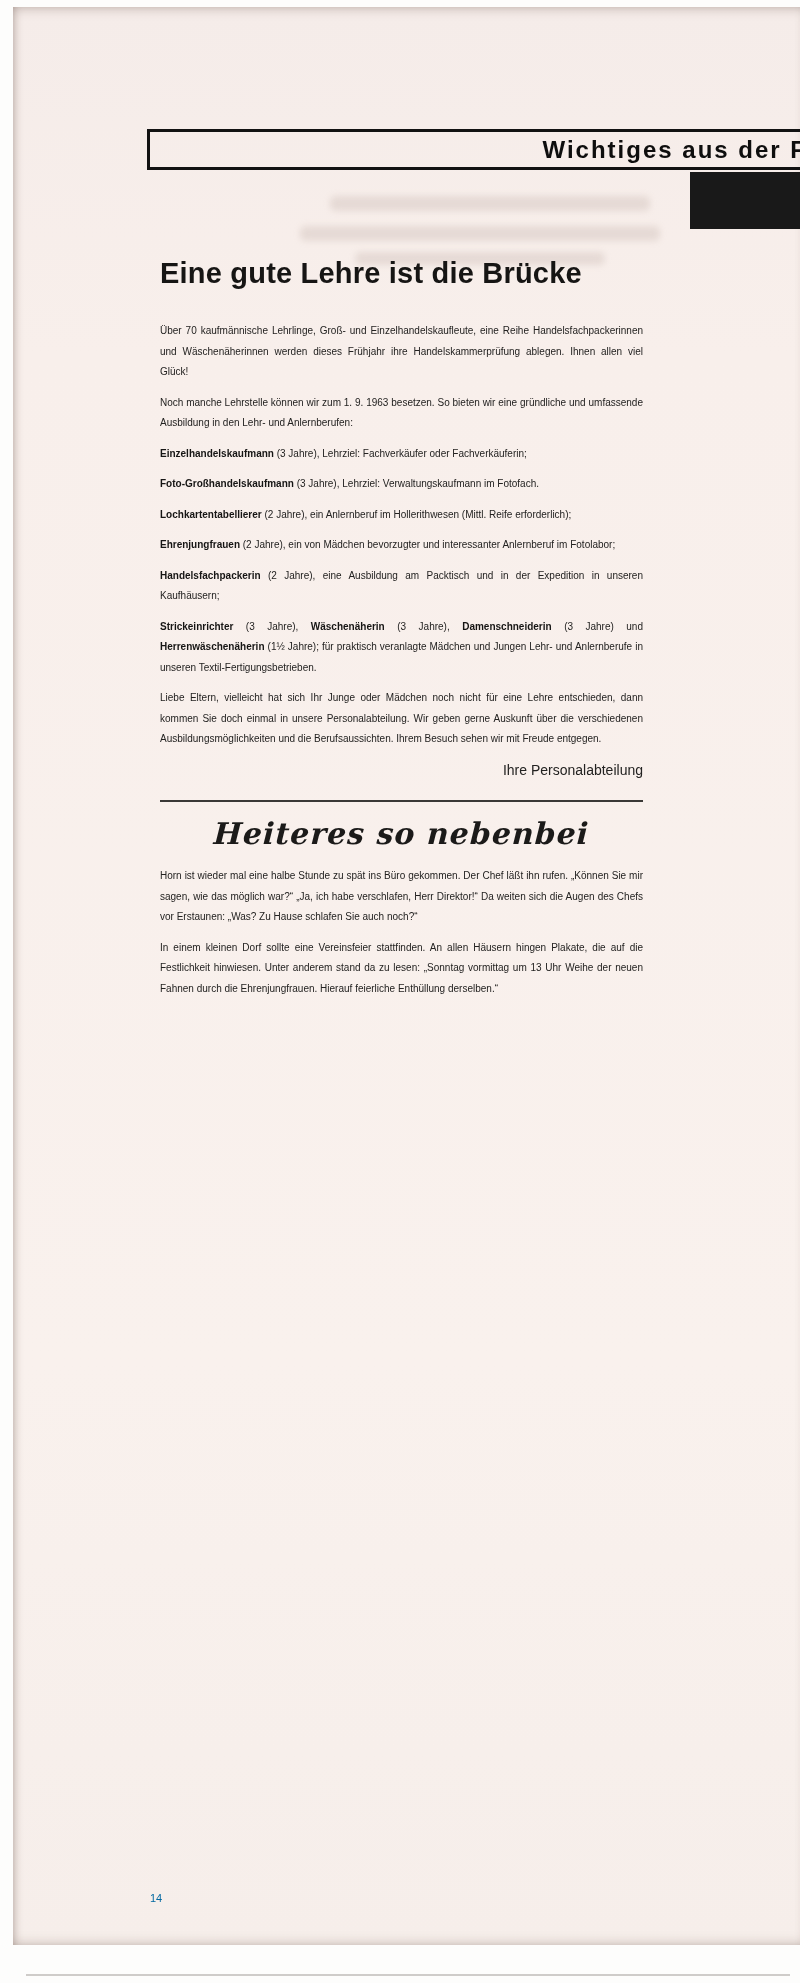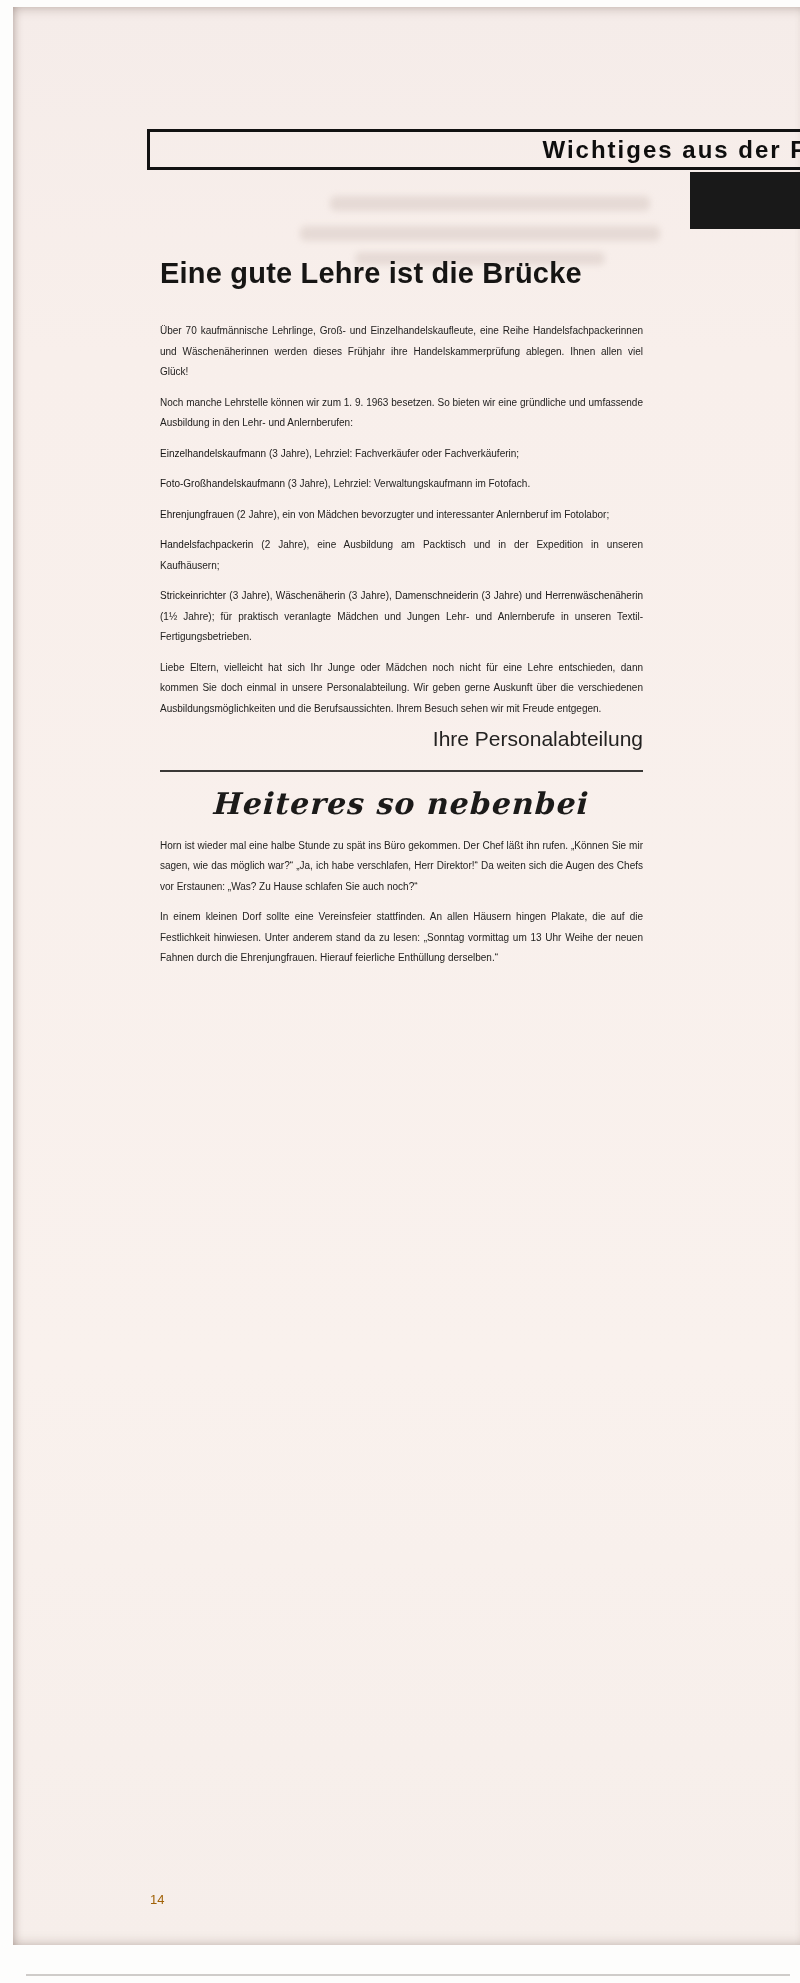--- a/index.html
+++ b/index.html
@@ -62,24 +62,24 @@
     color: #161514;
     letter-spacing: .2px;
   }
   p.body-par {
     margin: 0 0 10px 0;
     font-size: 10px;
     line-height: 20.5px;
     text-align: justify;
     color: #232221;
   }
-  p.body-par .b { font-weight: normal; color: #161514; }
+  p.body-par .b { font-weight: bold; color: #161514; }
   .signature {
     margin: 2px 0 0 0;
-    font-size: 21px;
+    font-size: 14px;
     line-height: 20.5px;
     text-align: right;
     color: #232221;
   }
   .divider {
     margin: 20px 0 12px 0;
     height: 2px;
     background: #3a3836;
   }
   .humor-heading {
@@ -90,22 +90,22 @@
     font-weight: bold;
     font-size: 30px;
     line-height: 40px;
     letter-spacing: 1px;
     color: #1b1a19;
     transform: skewX(-3deg);
   }
   .page-number {
     position: absolute;
     left: 150px; top: 1892px;
-    font-size: 13px;
-    color: #a16207;
+    font-size: 11px;
+    color: #0369a1;
   }
 </style>
 </head>
 <body>
 
 <div class="paper"></div>
 
 <div class="ghost g1"></div>
 <div class="ghost g2"></div>
 <div class="ghost g3"></div>
@@ -120,20 +120,21 @@
 
   <h1 class="title">
     <div>Eine gute Lehre ist die Brücke</div>
   </h1>
 
   <p class="body-par">Über 70 kaufmännische Lehrlinge, Groß- und Einzelhandelskaufleute, eine Reihe Handelsfachpackerinnen und Wäschenäherinnen werden dieses Frühjahr ihre Handelskammerprüfung ablegen. Ihnen allen viel Glück!</p>
   <p class="body-par">Noch manche Lehrstelle können wir zum 1. 9. 1963 besetzen. So bieten wir eine gründliche und umfassende Ausbildung in den Lehr- und Anlernberufen:</p>
 
   <p class="body-par"><span class="b">Einzelhandelskaufmann</span><span> (3 Jahre), Lehrziel: Fachverkäufer oder Fachverkäuferin;</span></p>
   <p class="body-par"><span class="b">Foto-Großhandelskaufmann</span><span> (3 Jahre), Lehrziel: Verwaltungskaufmann im Fotofach.</span></p>
+  <p class="body-par"><span class="b">Lochkartentabellierer</span><span> (2 Jahre), ein Anlernberuf im Hollerithwesen (Mittl. Reife erforderlich);</span></p>
   <p class="body-par"><span class="b">Ehrenjungfrauen</span><span> (2 Jahre), ein von Mädchen bevorzugter und interessanter Anlernberuf im Fotolabor;</span></p>
   <p class="body-par"><span class="b">Handelsfachpackerin</span><span> (2 Jahre), eine Ausbildung am Packtisch und in der Expedition in unseren Kaufhäusern;</span></p>
   <p class="body-par"><span class="b">Strickeinrichter</span><span> (3 Jahre), </span><span class="b">Wäschenäherin</span><span> (3 Jahre), </span><span class="b">Damenschneiderin</span><span> (3 Jahre) und </span><span class="b">Herrenwäschenäherin</span><span> (1½ Jahre); für praktisch veranlagte Mädchen und Jungen Lehr- und Anlernberufe in unseren Textil-Fertigungsbetrieben.</span></p>
 
   <p class="body-par">Liebe Eltern, vielleicht hat sich Ihr Junge oder Mädchen noch nicht für eine Lehre entschieden, dann kommen Sie doch einmal in unsere Personalabteilung. Wir geben gerne Auskunft über die verschiedenen Ausbildungsmöglichkeiten und die Berufsaussichten. Ihrem Besuch sehen wir mit Freude entgegen.</p>
 
   <p class="signature">Ihre Personalabteilung</p>
 
   <div class="divider"></div>
 

